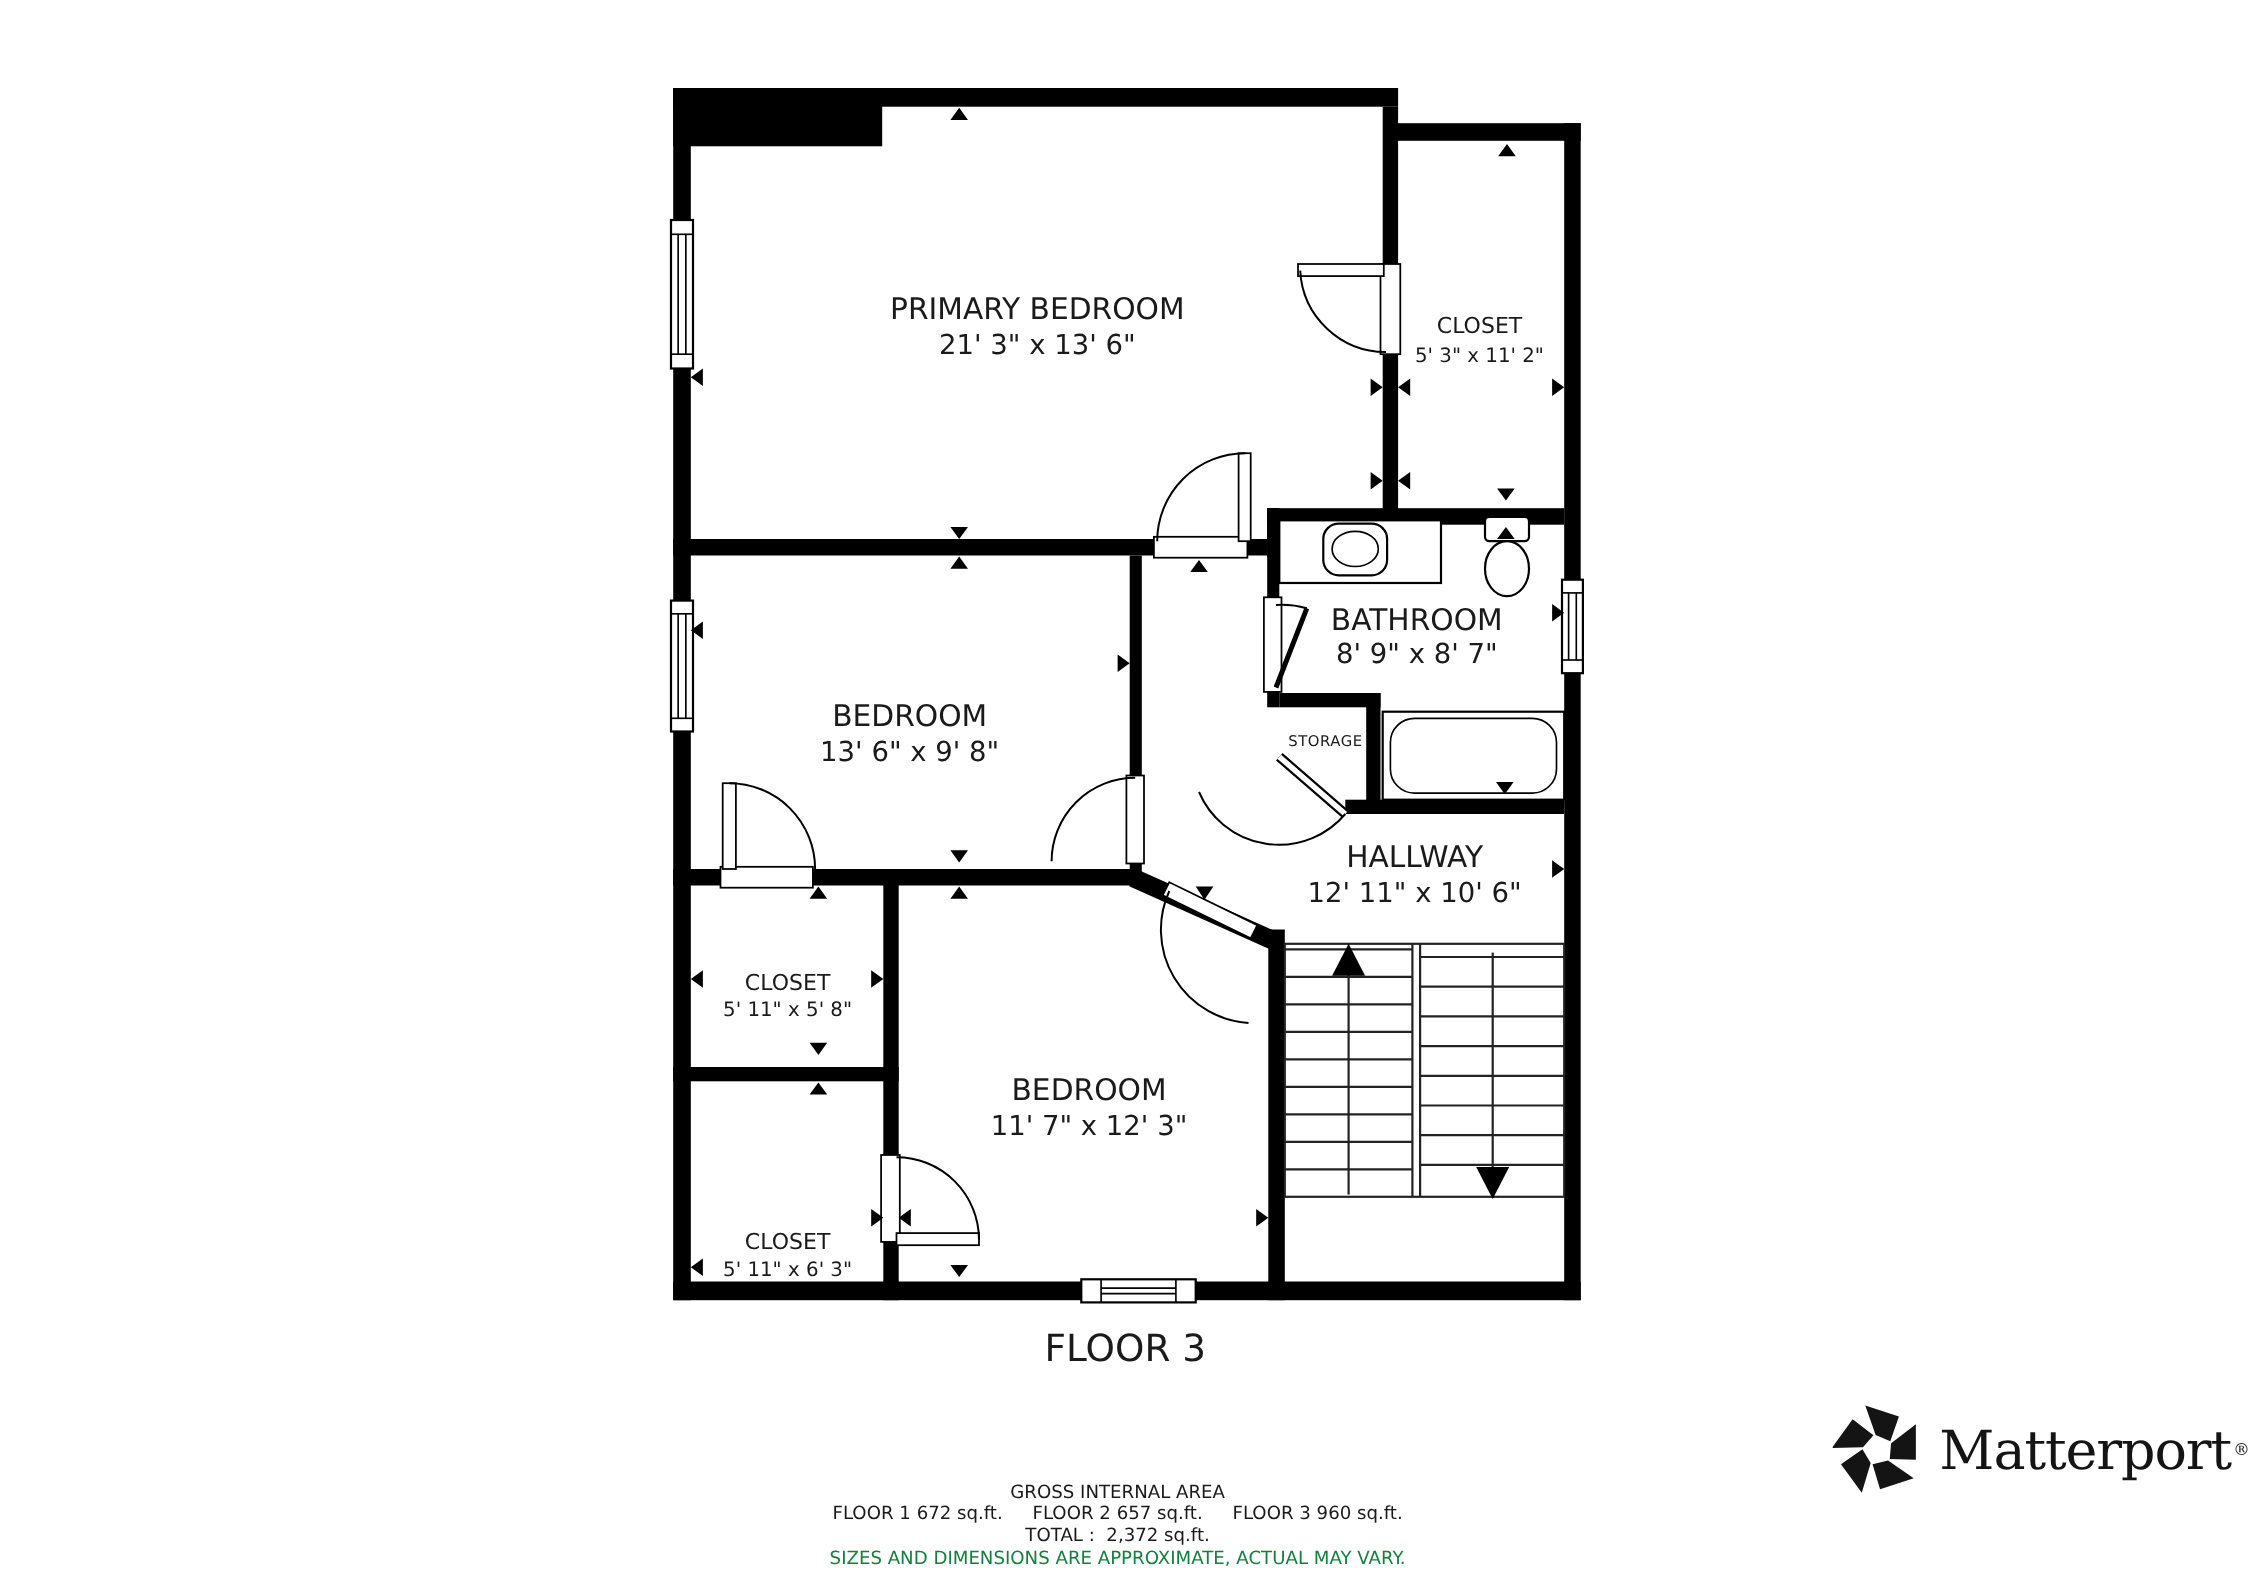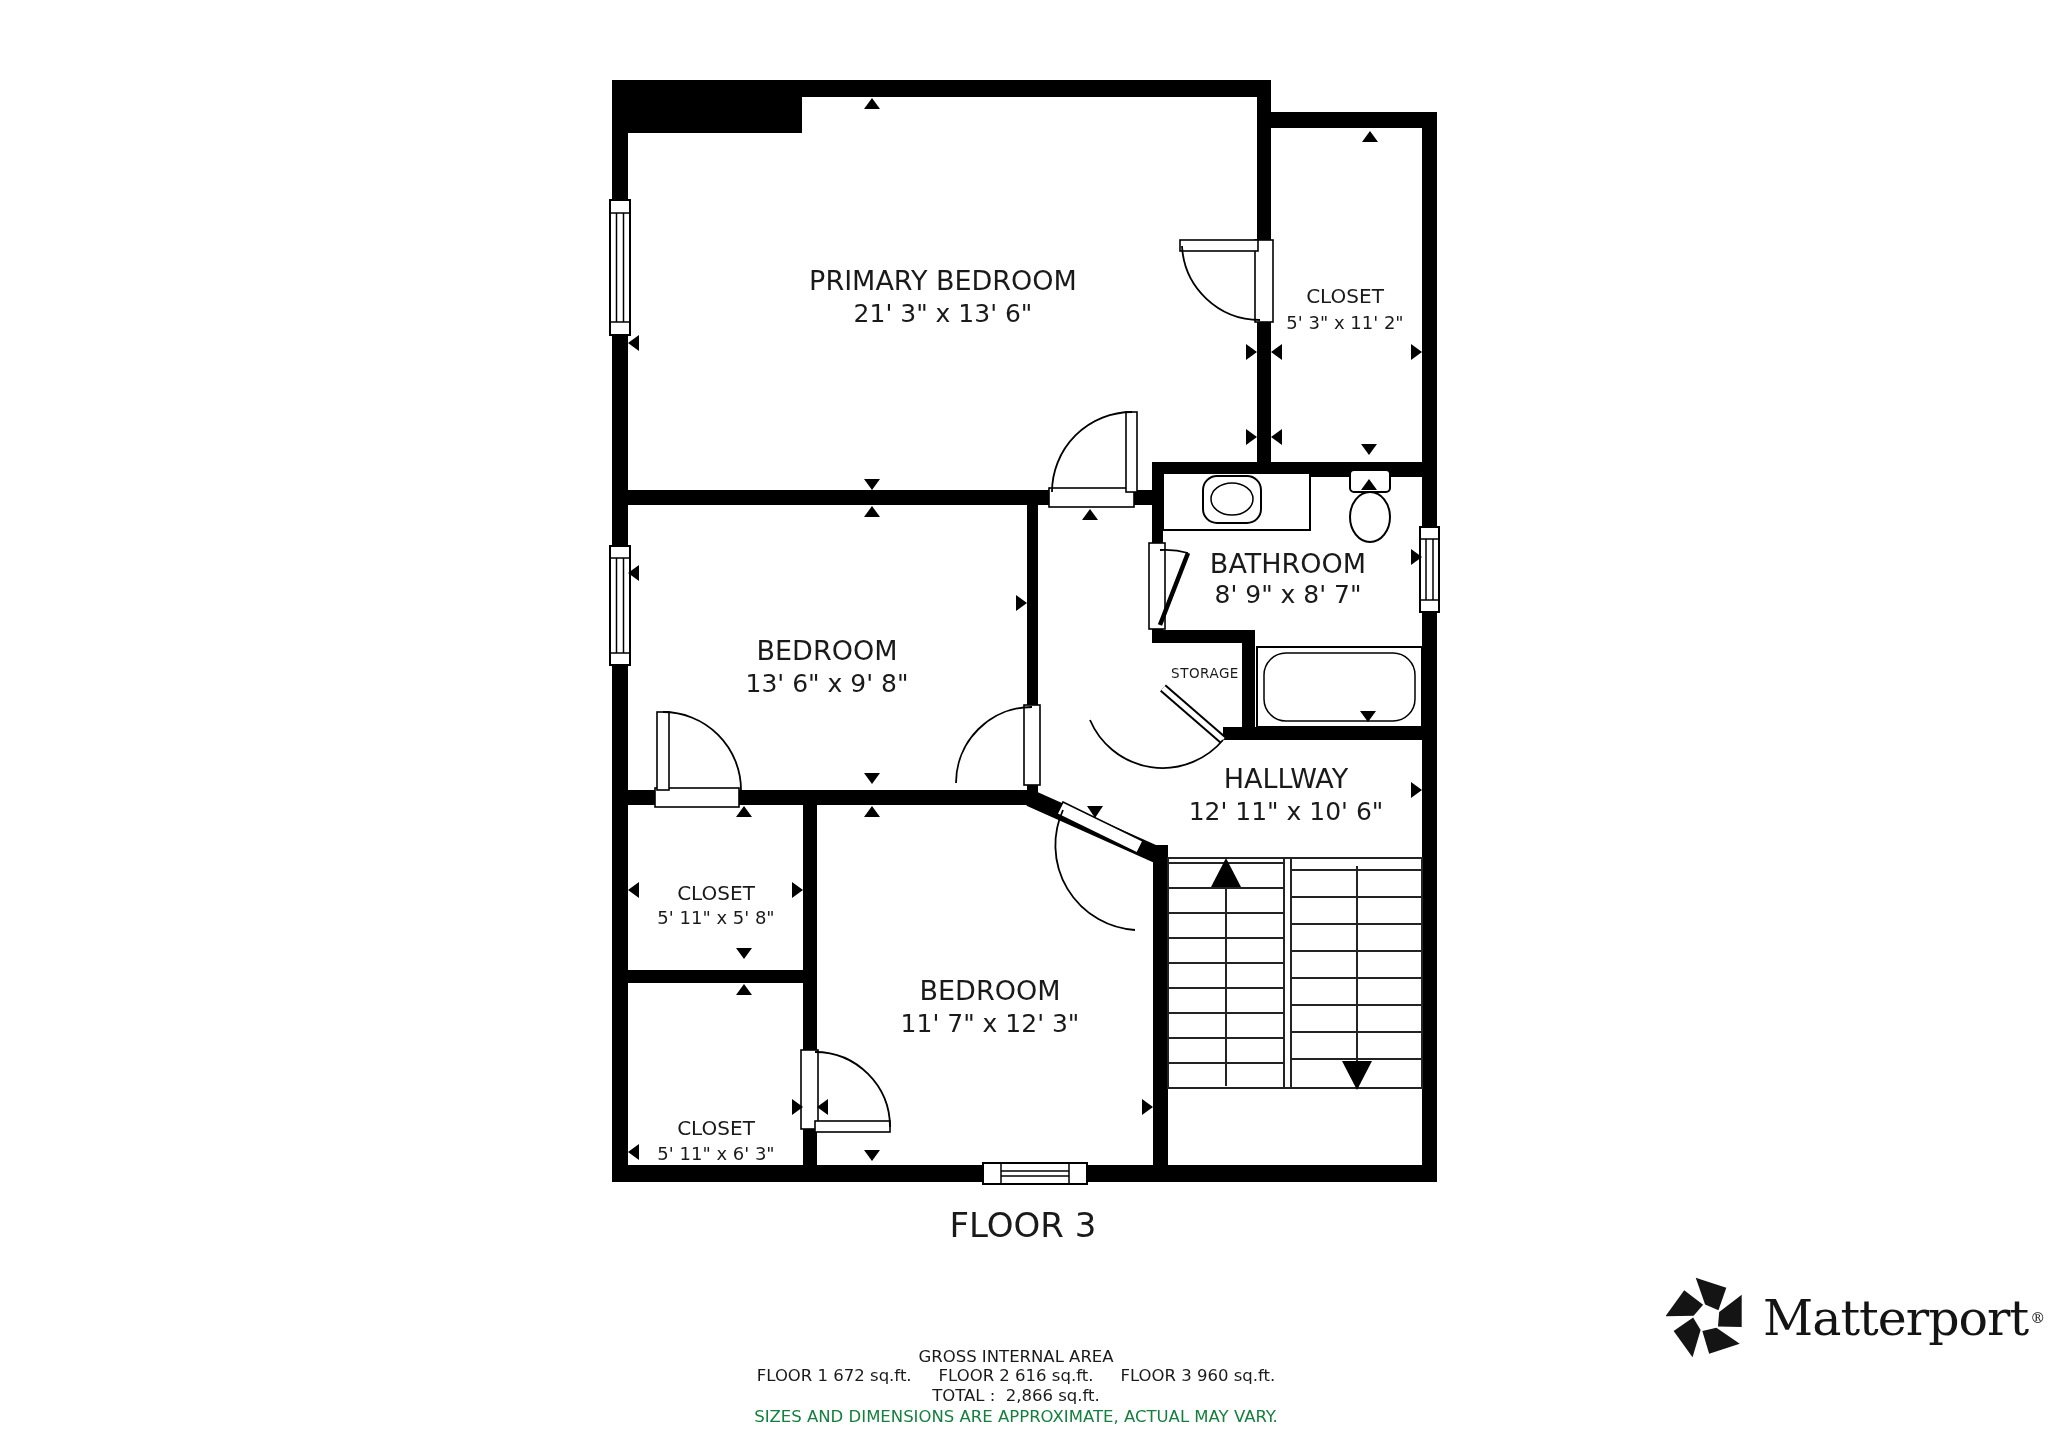--- a/index.html
+++ b/index.html
@@ -208,24 +208,24 @@
       <text class="closet-dims" x="716" y="1160">5' 11" x 6' 3"</text>
     </g>
 
     <text class="floor-title" x="1023" y="1237">FLOOR 3</text>
   </svg>
 
   <div class="footer">
     <div>GROSS INTERNAL AREA</div>
     <div class="floor-areas">
       <span>FLOOR 1 672 sq.ft.</span>
-      <span>FLOOR 2 616 sq.ft.</span>
+      <span>FLOOR 2 657 sq.ft.</span>
       <span>FLOOR 3 960 sq.ft.</span>
     </div>
-    <div class="total-line">TOTAL :  2,866 sq.ft.</div>
+    <div class="total-line">TOTAL :  2,372 sq.ft.</div>
     <div class="disclaimer">SIZES AND DIMENSIONS ARE APPROXIMATE, ACTUAL MAY VARY.</div>
   </div>
 
   <div class="logo">
     <svg width="82" height="84" viewBox="-44 -44 88 88">
       <g fill="#141414" transform="rotate(8)">
         <path d="M -4 -14 L -18 -41 L 16 -35 L 11 -10 Z"></path>
         <path d="M -4 -14 L -18 -41 L 16 -35 L 11 -10 Z" transform="rotate(72)"></path>
         <path d="M -4 -14 L -18 -41 L 16 -35 L 11 -10 Z" transform="rotate(144)"></path>
         <path d="M -4 -14 L -18 -41 L 16 -35 L 11 -10 Z" transform="rotate(216)"></path>

